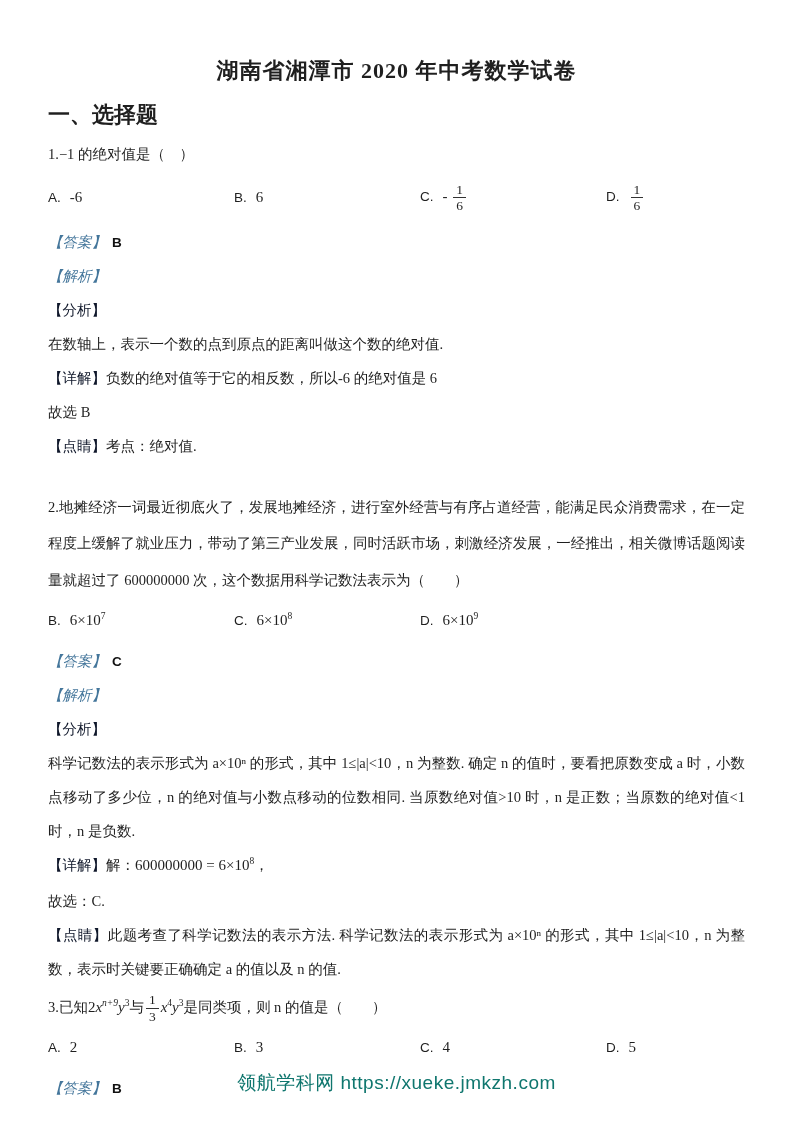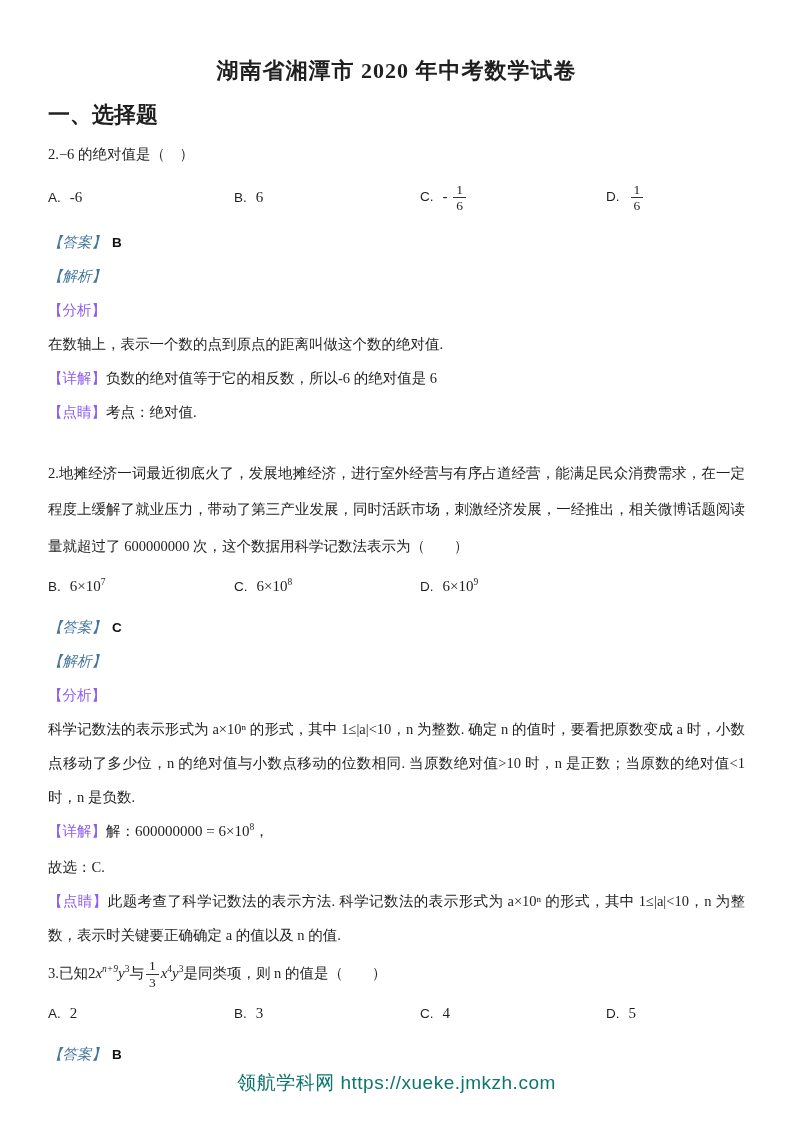--- a/index.html
+++ b/index.html
@@ -25,21 +25,21 @@
     align-items:center;min-height:46px;line-height:1.3;
   }
   .options.tall{min-height:54px;}
   .opt{white-space:nowrap;}
   .olet{
     font-family:"Liberation Sans","DejaVu Sans",sans-serif;
     font-size:13.5px;margin-right:9px;
   }
   .oval{font-family:"Liberation Serif","DejaVu Serif",serif;font-size:15px;}
   .tag{color:#44769b;font-style:italic;}
-  .btag{color:#8b5cf6;}
+  .btag{color:#0f172a;}
   .ansletter{
     font-family:"Liberation Sans","DejaVu Sans",sans-serif;
     font-weight:600;font-size:13.5px;margin-left:6px;color:#111;
   }
   .frac{
     display:inline-flex;flex-direction:column;vertical-align:middle;
     text-align:center;line-height:1.15;font-size:13.5px;
     font-family:"Liberation Serif","DejaVu Serif",serif;margin:0 2px;
   }
   .frac .num{border-bottom:1px solid #333;padding:0 3px;display:block;}
@@ -58,40 +58,41 @@
 </head>
 <body>
 
 <div class="page">
 
   <h1 class="title">湖南省湘潭市 2020 年中考数学试卷</h1>
 
   <h2 class="section-heading">一、选择题</h2>
 
   <div>
-    <p class="line">2.−6 的绝对值是（　）</p>
+    <p class="line">1.−1 的绝对值是（　）</p>
 
     <div class="options tall">
       <span class="opt"><span class="olet">A.</span><span class="oval">-6</span></span>
       <span class="opt"><span class="olet">B.</span><span class="oval">6</span></span>
       <span class="opt"><span class="olet">C.</span><span class="oval"><span>- </span><span class="frac">
               <span class="num">1</span>
               <span class="den">6</span>
             </span></span></span>
       <span class="opt"><span class="olet">D.</span><span class="oval"><span class="frac">
               <span class="num">1</span>
               <span class="den">6</span>
             </span></span></span>
     </div>
 
     <p class="line"><span class="tag">【答案】</span><span class="ansletter">B</span></p>
     <p class="line"><span class="tag">【解析】</span></p>
     <p class="line"><span class="btag">【分析】</span></p>
     <p class="line">在数轴上，表示一个数的点到原点的距离叫做这个数的绝对值.</p>
     <p class="line"><span class="btag">【详解】</span><span>负数的绝对值等于它的相反数，所以-6 的绝对值是 6</span></p>
+    <p class="line">故选 B</p>
     <p class="line"><span class="btag">【点睛】</span><span>考点：绝对值.</span></p>
   </div>
 
   <div class="qgap"></div>
 
   <div>
     <p class="stem-just">2.地摊经济一词最近彻底火了，发展地摊经济，进行室外经营与有序占道经营，能满足民众消费需求，在一定程度上缓解了就业压力，带动了第三产业发展，同时活跃市场，刺激经济发展，一经推出，相关微博话题阅读量就超过了 600000000 次，这个数据用科学记数法表示为（　　）</p>
 
     <div class="options">
       <span class="opt"><span class="olet">B.</span><span class="oval math"><span>6×10</span><sup class="msup">7</sup></span></span>

